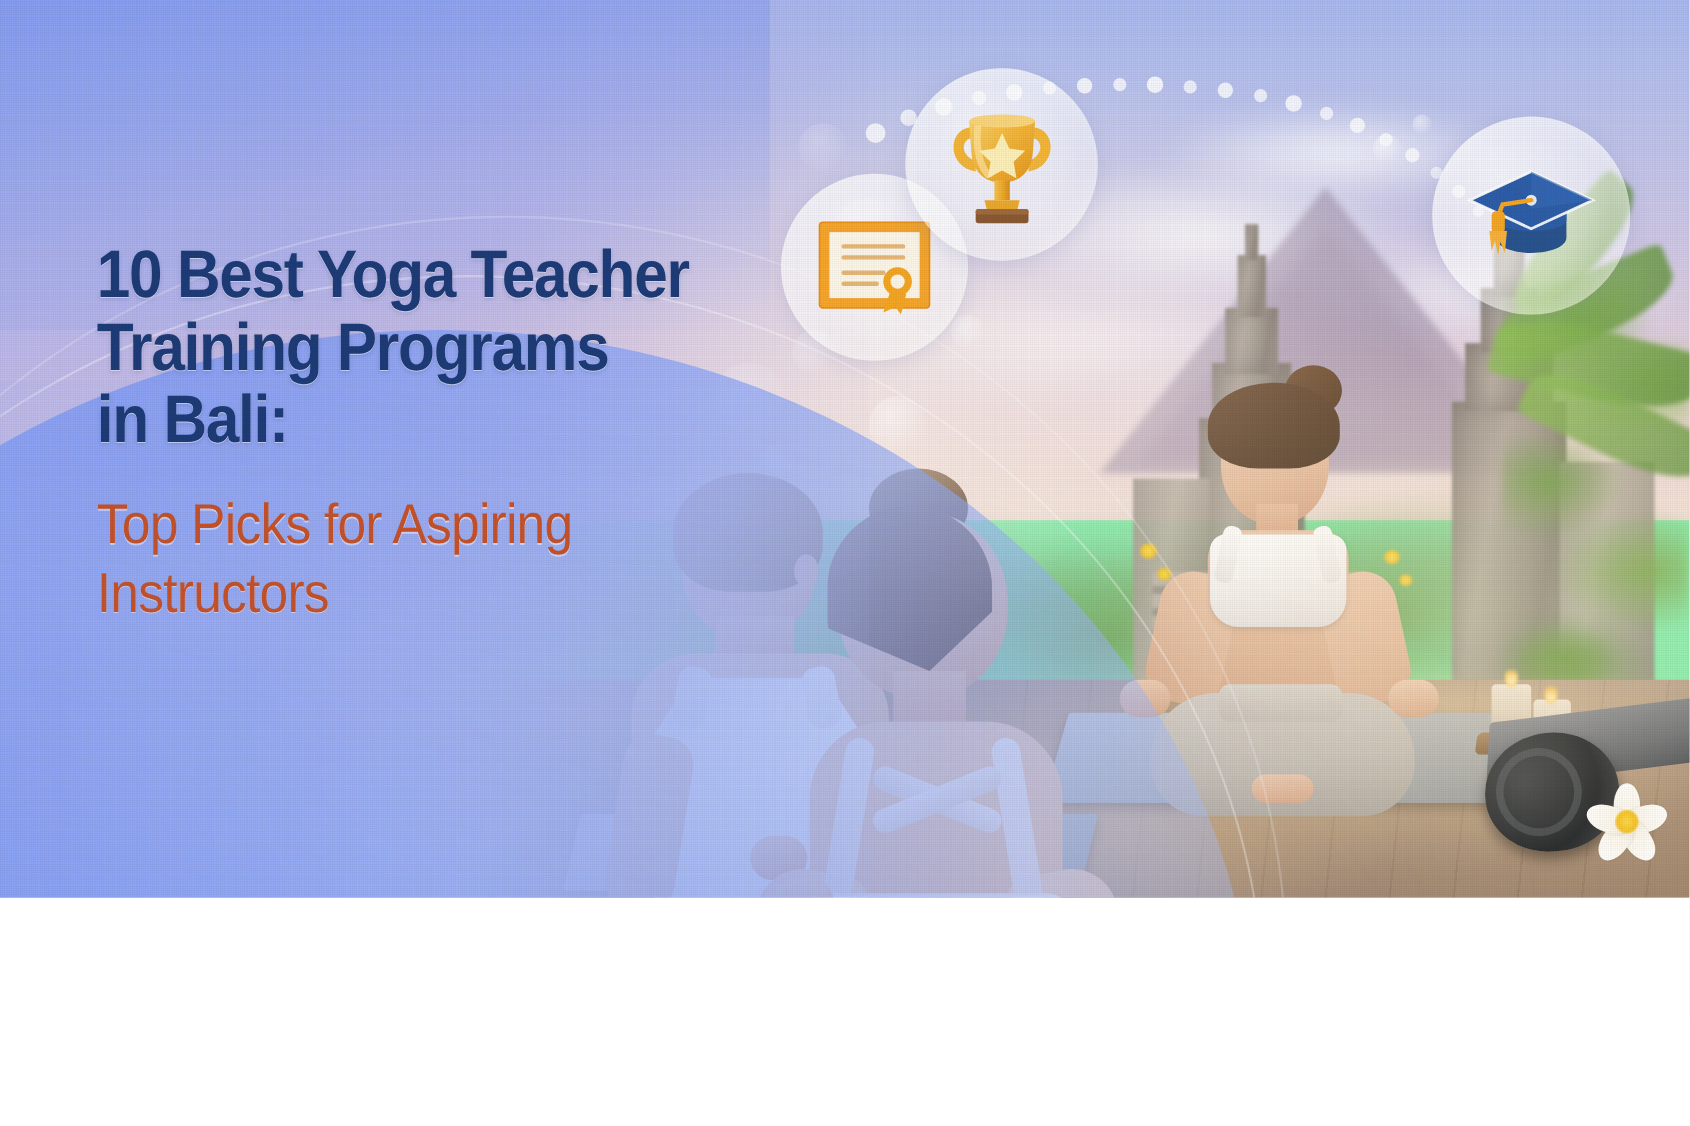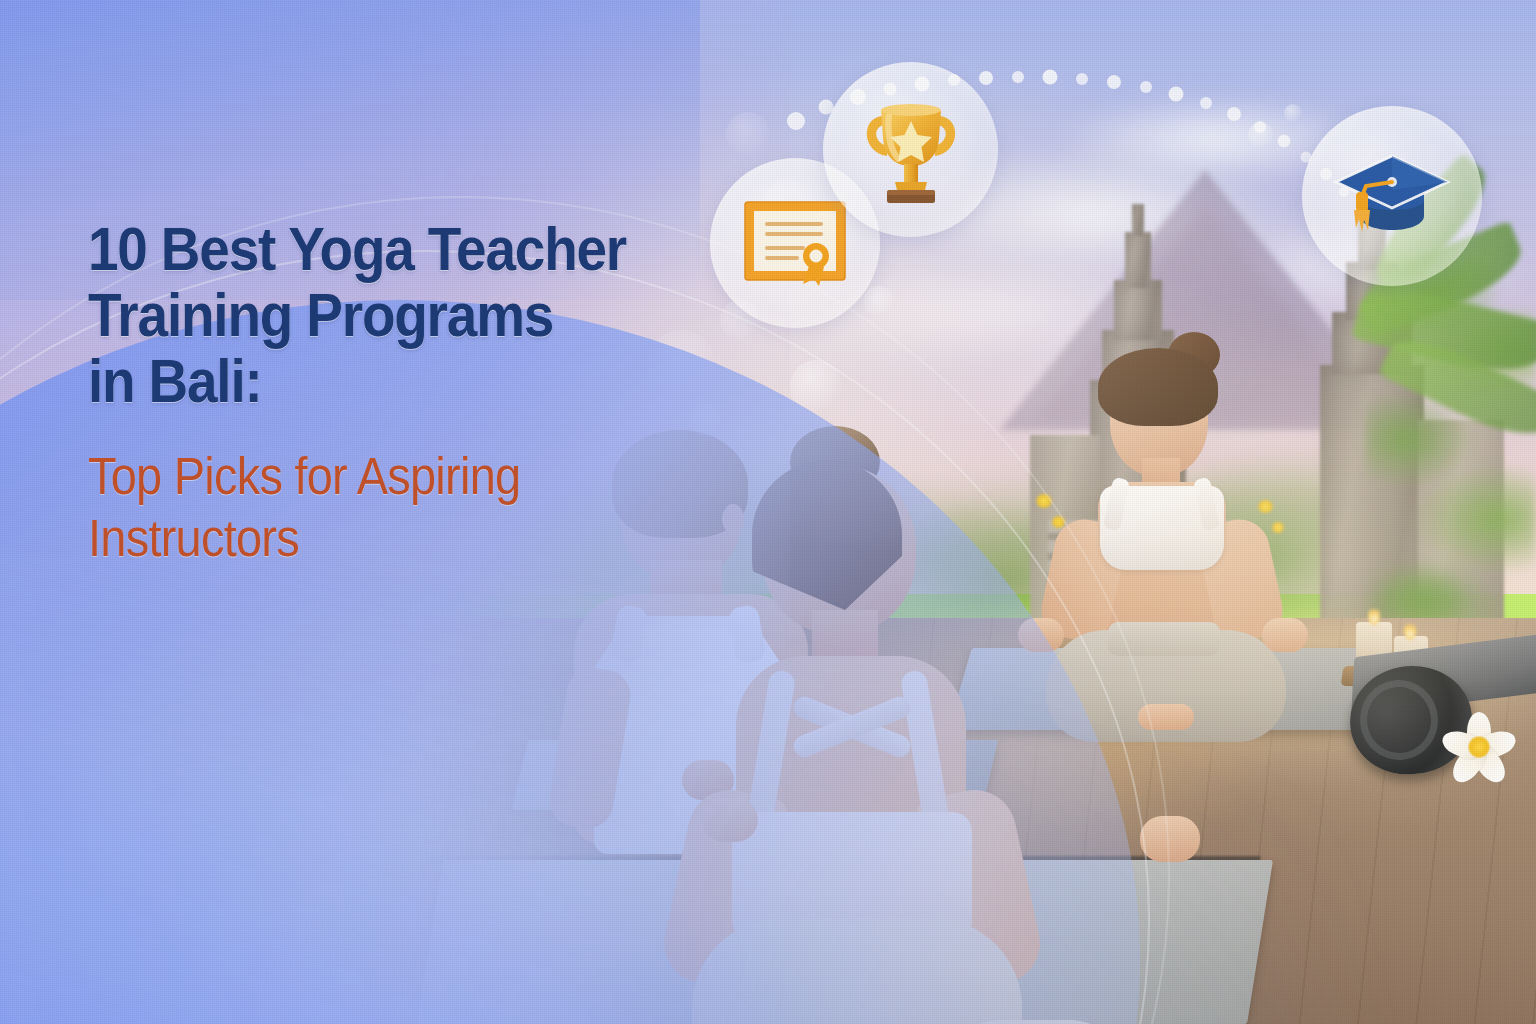--- a/index.html
+++ b/index.html
@@ -2,23 +2,23 @@
 <html><head>
 <meta charset="utf-8">
 <title>Blog Hero Banner</title>
 <style>
   * { margin:0; padding:0; box-sizing:border-box; }
   html,body { width:1536px; height:1024px; overflow:hidden; background:#fff; }
   body { font-family:"Liberation Sans", sans-serif; }
 
   .banner {
     position:relative;
-    width:1536px; height:1024px;
+    width:1536px; height:816px;
     overflow:hidden;
-    background:#bef264;
+    background:#86efac;
   }
 
   
   .photo {
     position:absolute; inset:0;
   }
 
   
   .sky {
     position:absolute; left:0; top:0; width:100%; height:58%;

